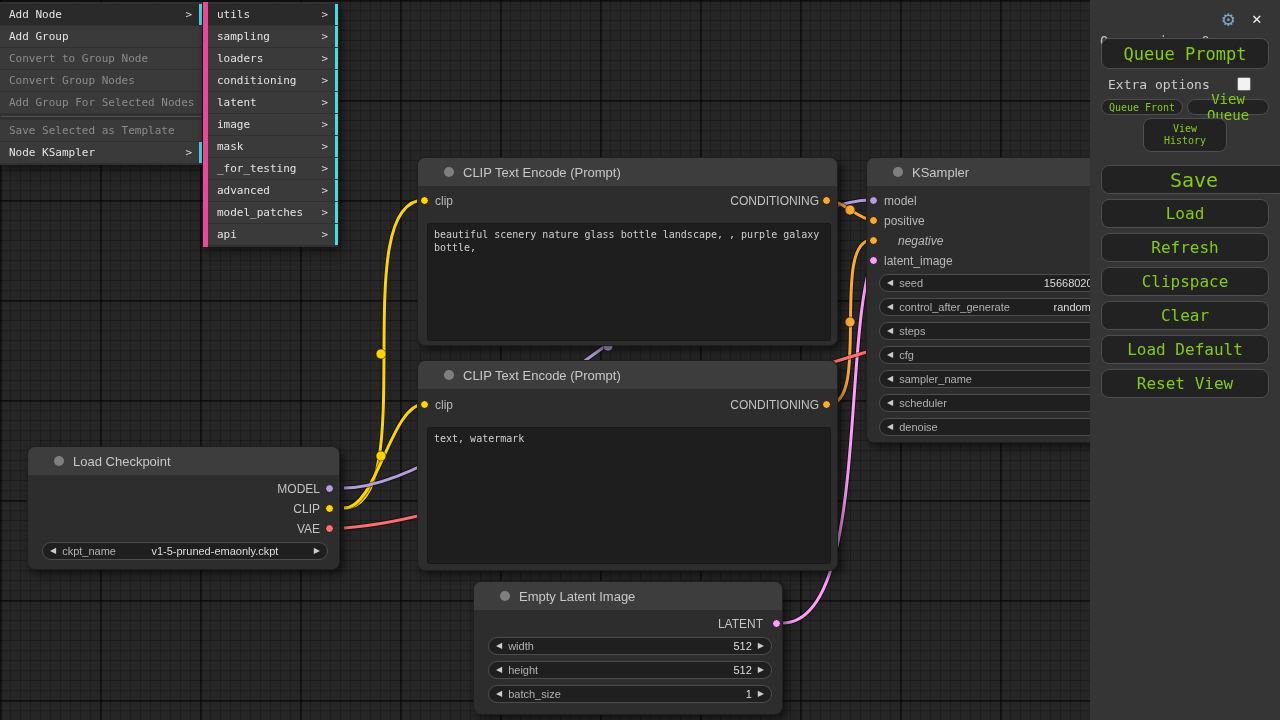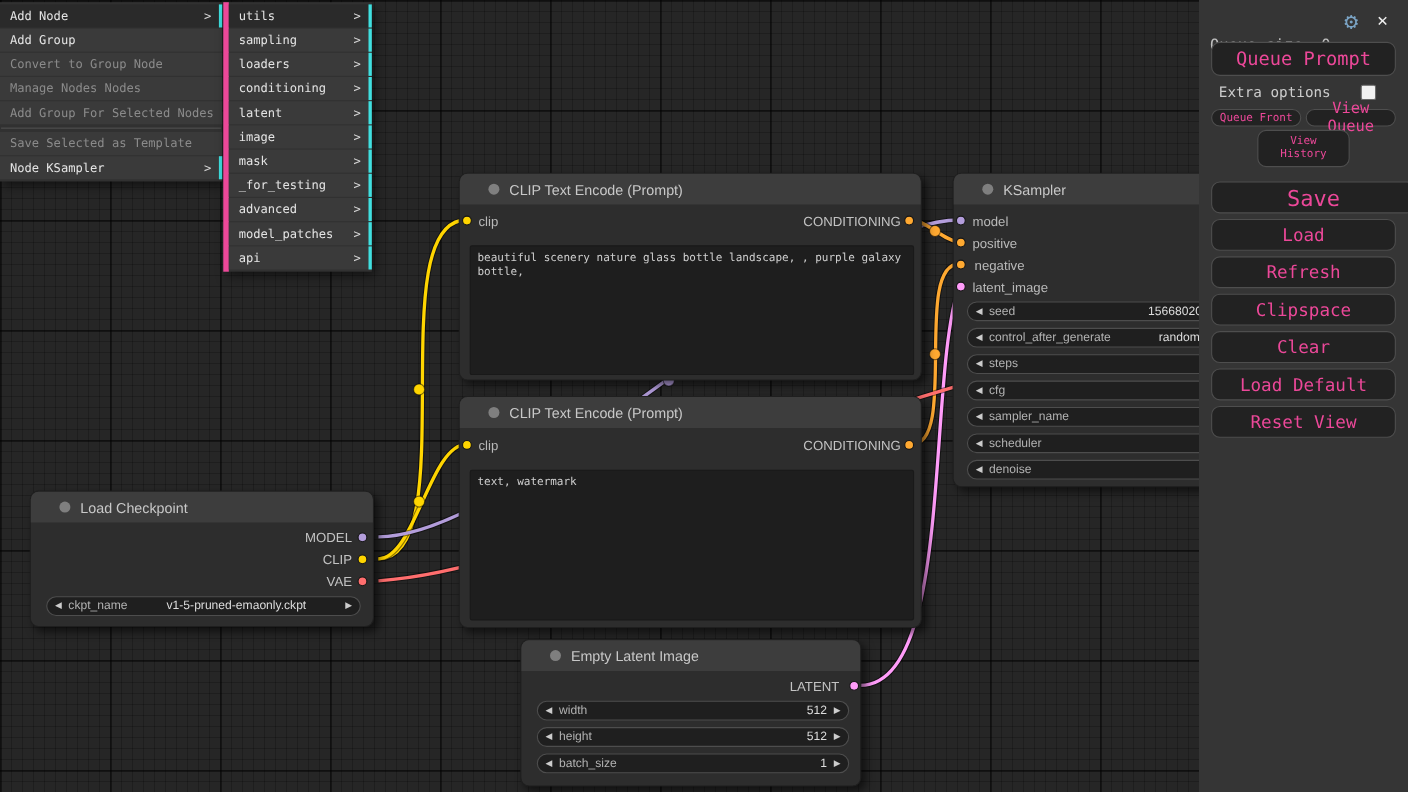--- a/index.html
+++ b/index.html
@@ -65,21 +65,21 @@
   .marrow { position:absolute; right:7px; top:0; color:#d6d6d6; }
   .msep { height:1px; background:#515151; margin:3px 1px; }
 
   
   #sidebar {
     position:absolute; z-index:10; left:1090px; top:0; width:190px; height:720px;
     background:#353535; font-family:"DejaVu Sans Mono", monospace; color:#d8d8d8;
   }
   .sbtn {
     position:absolute; background:#222222; border:1px solid #4e4e4e; border-radius:8px;
-    color:#ec4899; display:flex; align-items:center; justify-content:center;
+    color:#84cc16; display:flex; align-items:center; justify-content:center;
     font-family:"DejaVu Sans Mono", monospace; cursor:pointer; text-align:center;
   }
   #queue-size { position:absolute; left:10px; top:12px; font-size:14px; color:#c0c0c0;margin-top:21px; }
   #gear { position:absolute; left:132px; top:7px; font-size:21px; color:#7aa3c4; cursor:pointer; }
   #close-x { position:absolute; left:162px; top:9px; font-size:16px; color:#f0f0f0; font-weight:bold; cursor:pointer; }
   #extra-label { position:absolute; left:18px; top:77px; font-size:13px; color:#cccccc; }
   #extra-check { position:absolute; left:147px; top:77px; width:14px; height:14px; background:#f2f2f2; border:1px solid #6a6a6a; border-radius:2px; cursor:pointer; }
 </style>
 </head>
 <body>
@@ -134,21 +134,21 @@
   <div class="node" style="left:866px; top:157px; width:270px; height:286px;">
     <div class="ntitle">
       <span class="ndot"></span>
       <span class="ntext">KSampler</span>
     </div>
     <span class="pdot" style="left: 2px; top: 38px; background: rgb(179, 157, 219);"></span>
     <div class="port" style="left:17px; top:36px;">model</div>
     <span class="pdot" style="left: 2px; top: 58px; background: rgb(255, 169, 49);"></span>
     <div class="port" style="left:17px; top:56px;">positive</div>
     <span class="pdot" style="left: 2px; top: 78px; background: rgb(255, 169, 49);"></span>
-    <div class="port" style="left:19px; top:76px;">negative</div>
+    <div class="port" style="left:31px; top:76px;font-style:italic;">negative</div>
     <span class="pdot" style="left: 2px; top: 98px; background: rgb(255, 156, 249);"></span>
     <div class="port" style="left:17px; top:96px;">latent_image</div>
 
     <div class="widget" style="left:12px; top:116px; width:246px;">
       <span class="warr">◀</span>
       <span class="wlabel">seed</span>
       <span class="wvalue">1566802087</span>
       <span class="warr">▶</span>
     </div>
     <div class="widget" style="left:12px; top:140px; width:246px;">
@@ -268,21 +268,21 @@
     <span>Add Node</span>
     <span class="marrow">&gt;</span>
   </div>
   <div class="mitem">
     <span>Add Group</span>
   </div>
   <div class="mitem disabled">
     <span>Convert to Group Node</span>
   </div>
   <div class="mitem disabled">
-    <span>Manage Nodes Nodes</span>
+    <span>Convert Group Nodes</span>
   </div>
   <div class="mitem disabled">
     <span>Add Group For Selected Nodes</span>
   </div>
   <div class="msep"></div>
   <div class="mitem disabled">
     <span>Save Selected as Template</span>
   </div>
   <div class="mitem has-sub">
     <span>Node KSampler</span>

